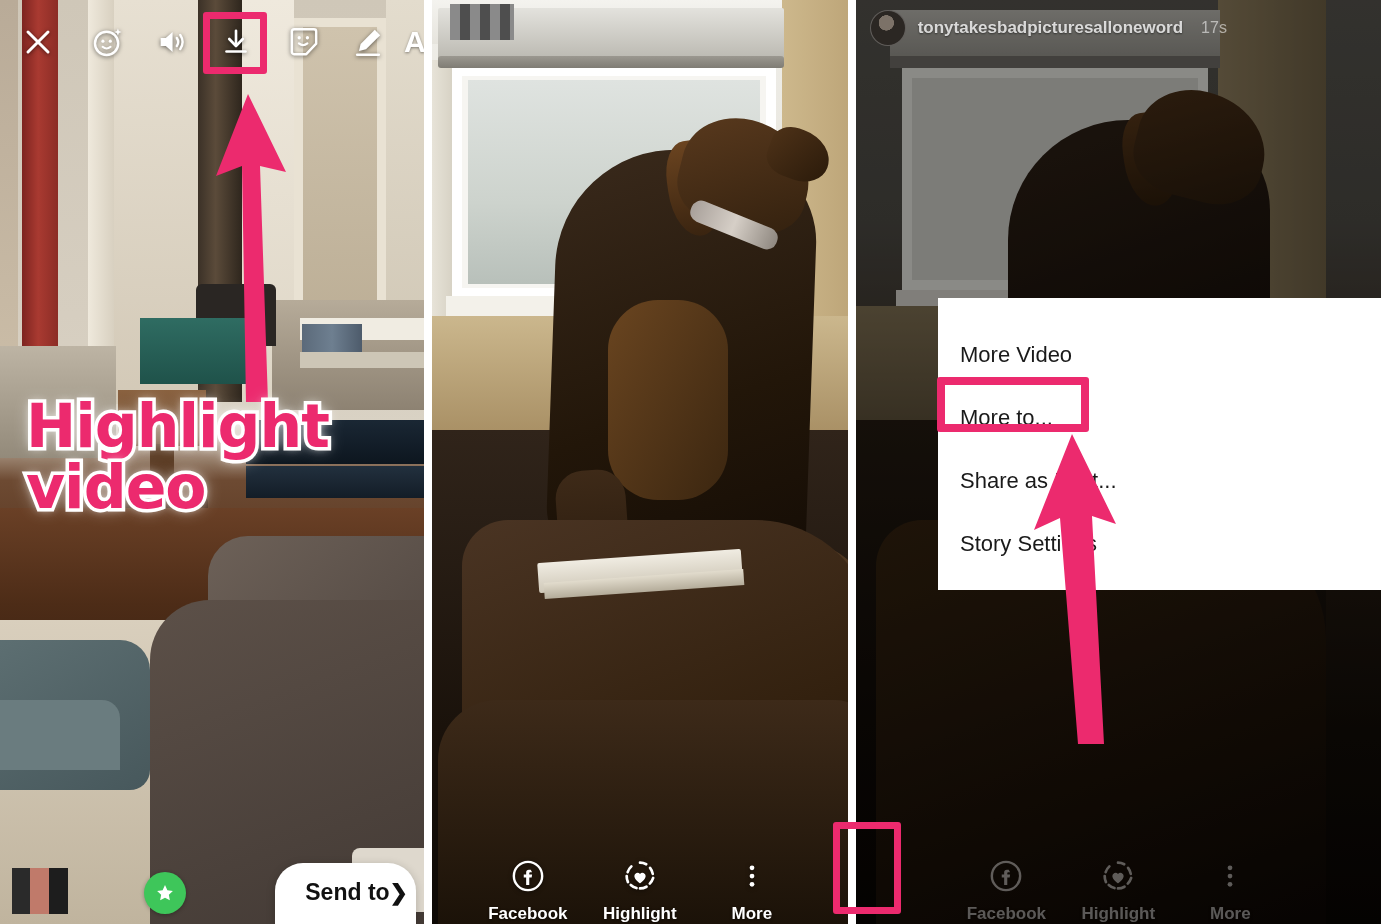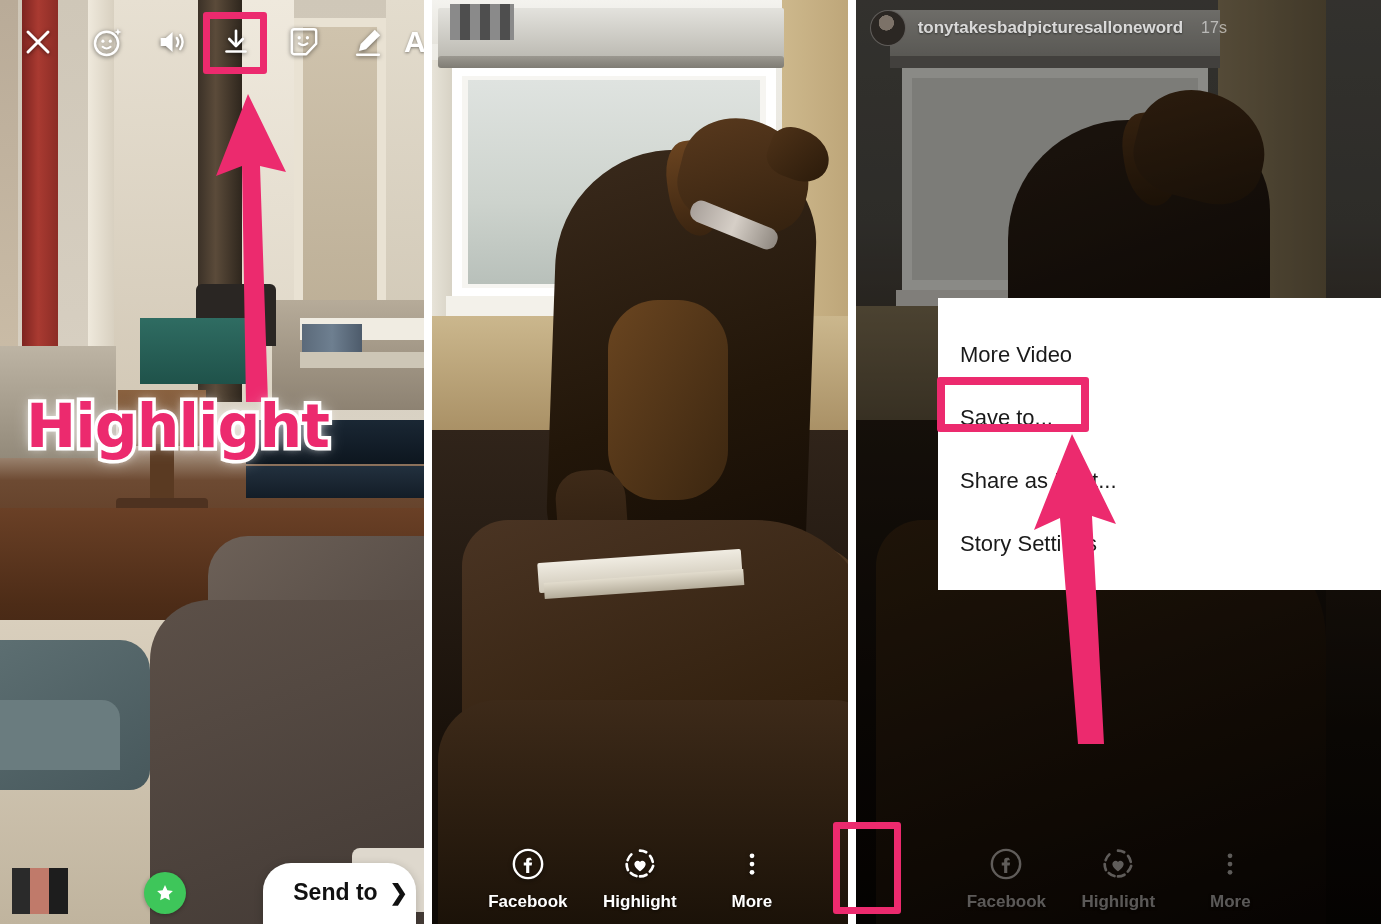--- a/index.html
+++ b/index.html
@@ -149,36 +149,36 @@
     line-height:1.02;
     -webkit-text-stroke:7px #ffffff;
     paint-order:stroke fill;
     text-shadow:
       0 0 10px rgba(255,255,255,.9),
       0 0 18px rgba(255,255,255,.55);
   }
   .anno-download{ left:26px; top:396px; font-size:60px; }
 
   
-  .actionbar{ position:absolute; bottom:0; left:0; width:100%; height:104px; display:flex; justify-content:center; align-items:center; gap:34px; padding-top:12px; }
+  .actionbar{ position:absolute; bottom:0; left:0; width:100%; height:104px; display:flex; justify-content:center; align-items:flex-end; gap:34px; padding-top:12px; }
   .action{ width:78px; display:flex; flex-direction:column; align-items:center; gap:8px; }
   .action-label{ color:#ffffff; font-size:17px; font-weight:600; text-shadow:0 1px 3px rgba(0,0,0,.6); }
   .action-icon{ width:40px; height:40px; display:flex; align-items:center; justify-content:center; }
 
   .actionbar-dim .action-label{ color:rgba(255,255,255,.34); }
   .actionbar-dim .action-icon{ opacity:.34; }
 
   
   .sendto{
     position:absolute; right:8px; bottom:0px;
     background:#ffffff; color:#111111;
     border-radius:28px 28px 0 0;
     padding:16px 8px 18px 30px;
     font-size:23px; font-weight:700;
-    display:flex; align-items:center; gap:12px;
+    display:flex; align-items:center; gap:0;
     box-shadow:0 2px 10px rgba(0,0,0,.2);
   }
   .sendto .chev{ font-size:22px; font-weight:700; }
   .greenstar{
     position:absolute; left:144px; bottom:10px; width:42px; height:42px; border-radius:50%;
     background:#3ec65a; display:flex; align-items:center; justify-content:center;
     box-shadow:0 1px 4px rgba(0,0,0,.3);
   }
 
   
@@ -283,20 +283,21 @@
     </div>
 
     <div class="hl hl-download"></div>
 
     <svg class="arrow" style="left:190px; top:86px;" width="120" height="320" viewBox="0 0 120 320">
       <path d="M58 8 L96 86 L70 80 L78 316 L56 316 L52 80 L26 90 Z" fill="#ec2a6e"></path>
     </svg>
 
     <div class="anno anno-download">
       <div>Highlight</div>
+      <div>video</div>
     </div>
 
     <div class="greenstar">
       <svg width="22" height="22" viewBox="0 0 24 24">
           <path d="M12 3.4l2.6 5.6 6 .8-4.4 4.2 1.1 6-5.3-2.9-5.3 2.9 1.1-6L3.4 9.8l6-.8z" fill="#fff"></path>
         </svg>
     </div>
 
     <div class="sendto">
       <span>Send to</span>
@@ -437,21 +438,21 @@
               <circle cx="12" cy="18.6" r="1.9" fill="#fff"></circle>
           </svg>
         </div>
         <div class="action-label">More</div>
       </div>
     </div>
   </div>
 
   <div class="ctxmenu">
     <div class="ctx-item spaced">More Video</div>
-    <div class="ctx-item">Save to...</div>
+    <div class="ctx-item">More to...</div>
     <div class="ctx-item spaced">Share as Post...</div>
     <div class="ctx-item">Story Settings</div>
   </div>
 
   <div class="hl hl-savevideo" style="z-index:7;"></div>
 
   <svg class="arrow" style="left:1020px; top:428px; z-index:8;" width="120" height="320" viewBox="0 0 120 320">
     <path d="M52 6 L96 96 L72 88 L84 316 L58 316 L40 90 L14 102 Z" fill="#ec2a6e"></path>
   </svg>
 

